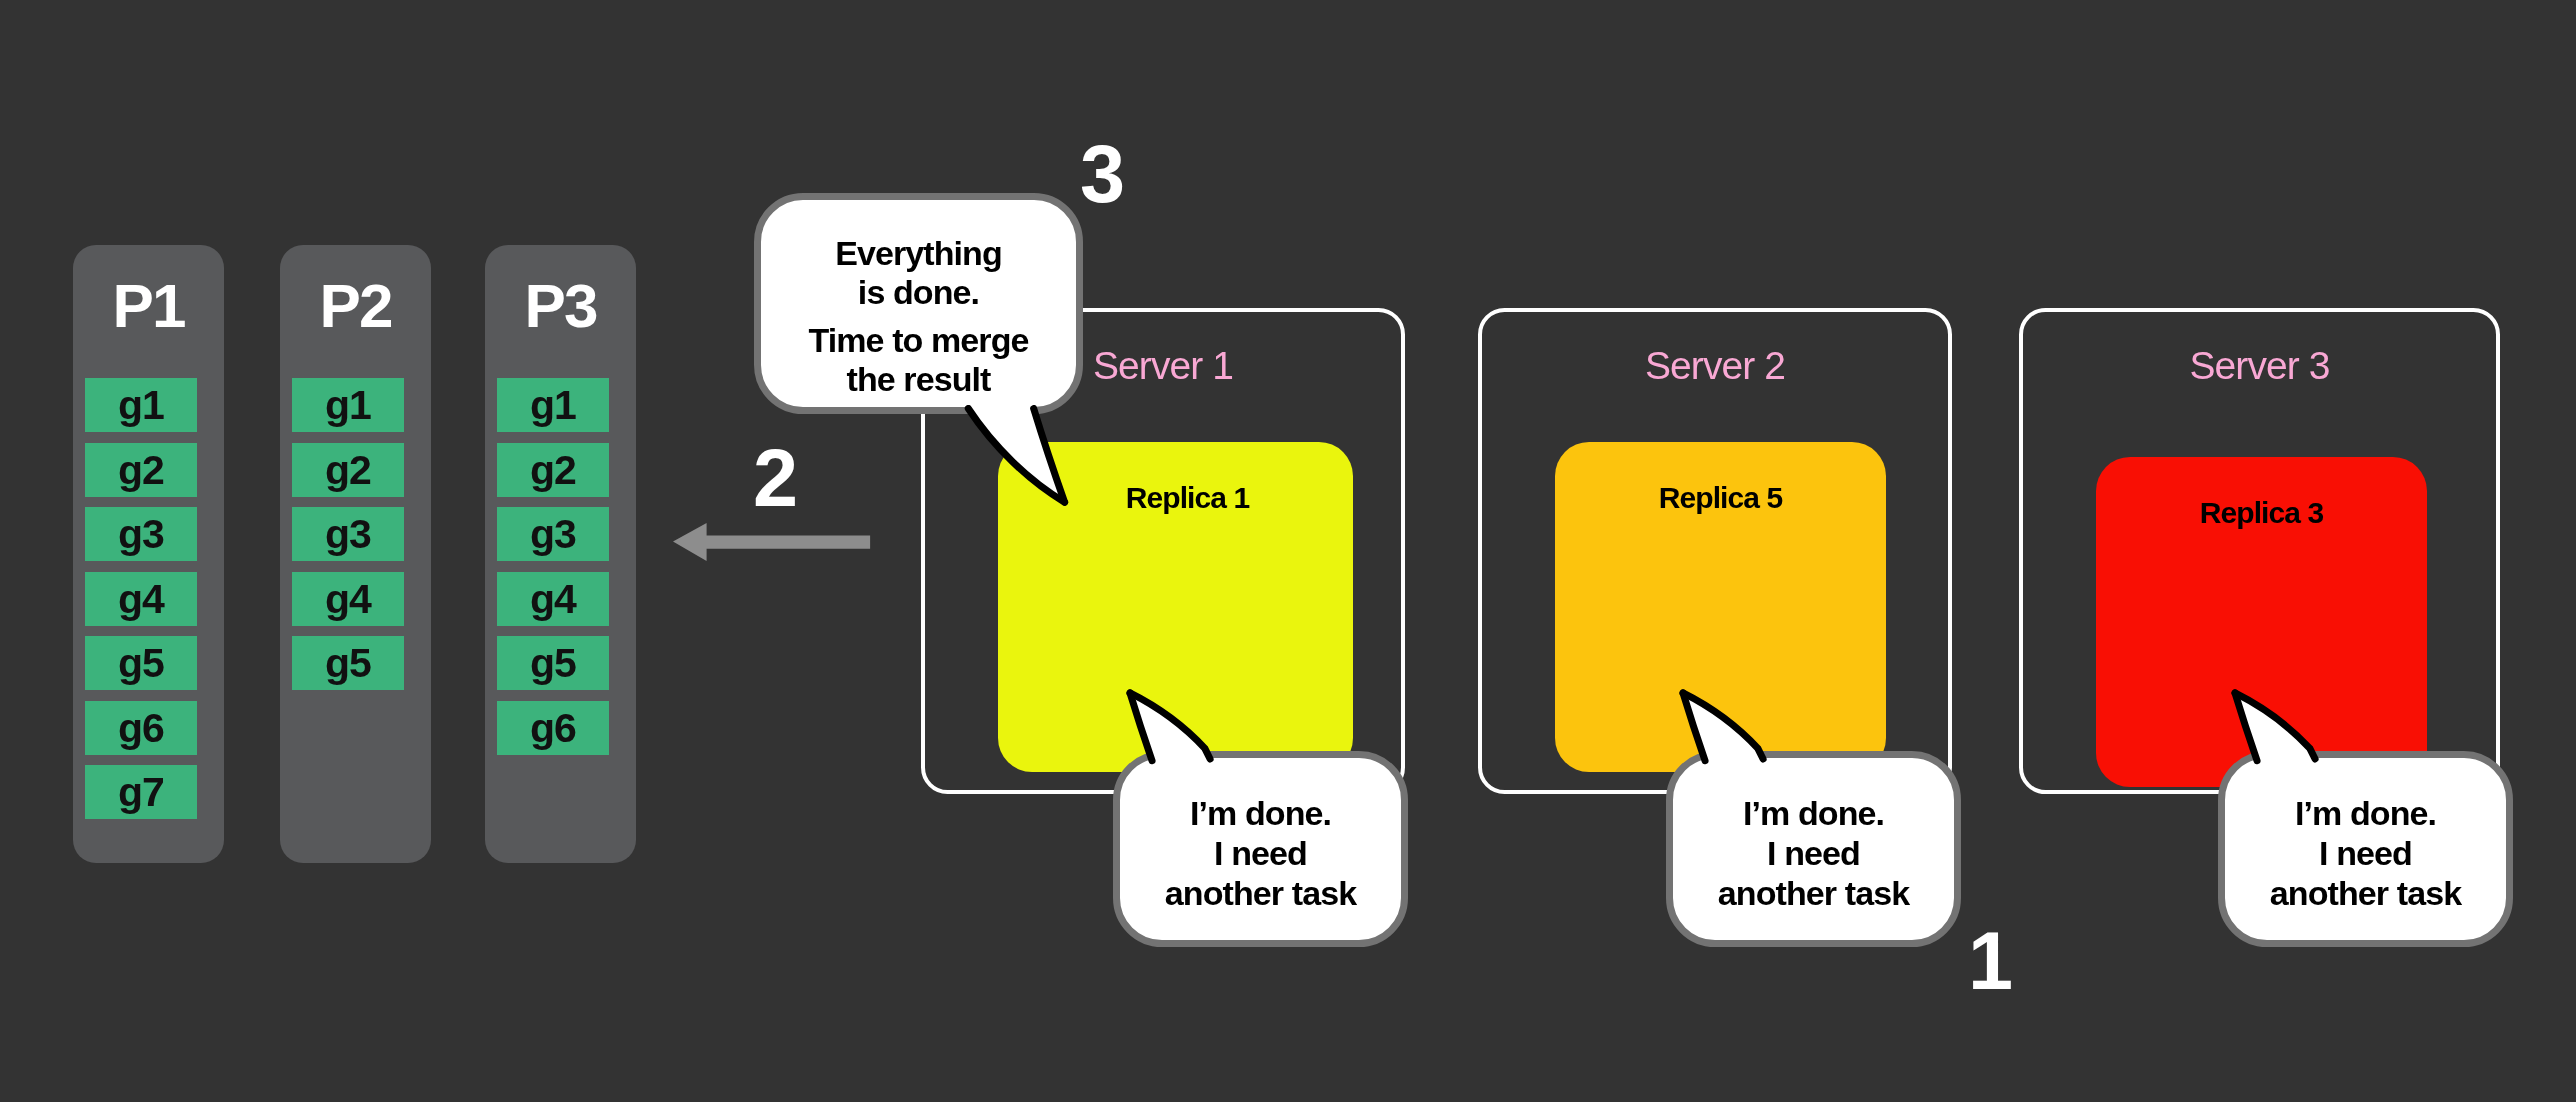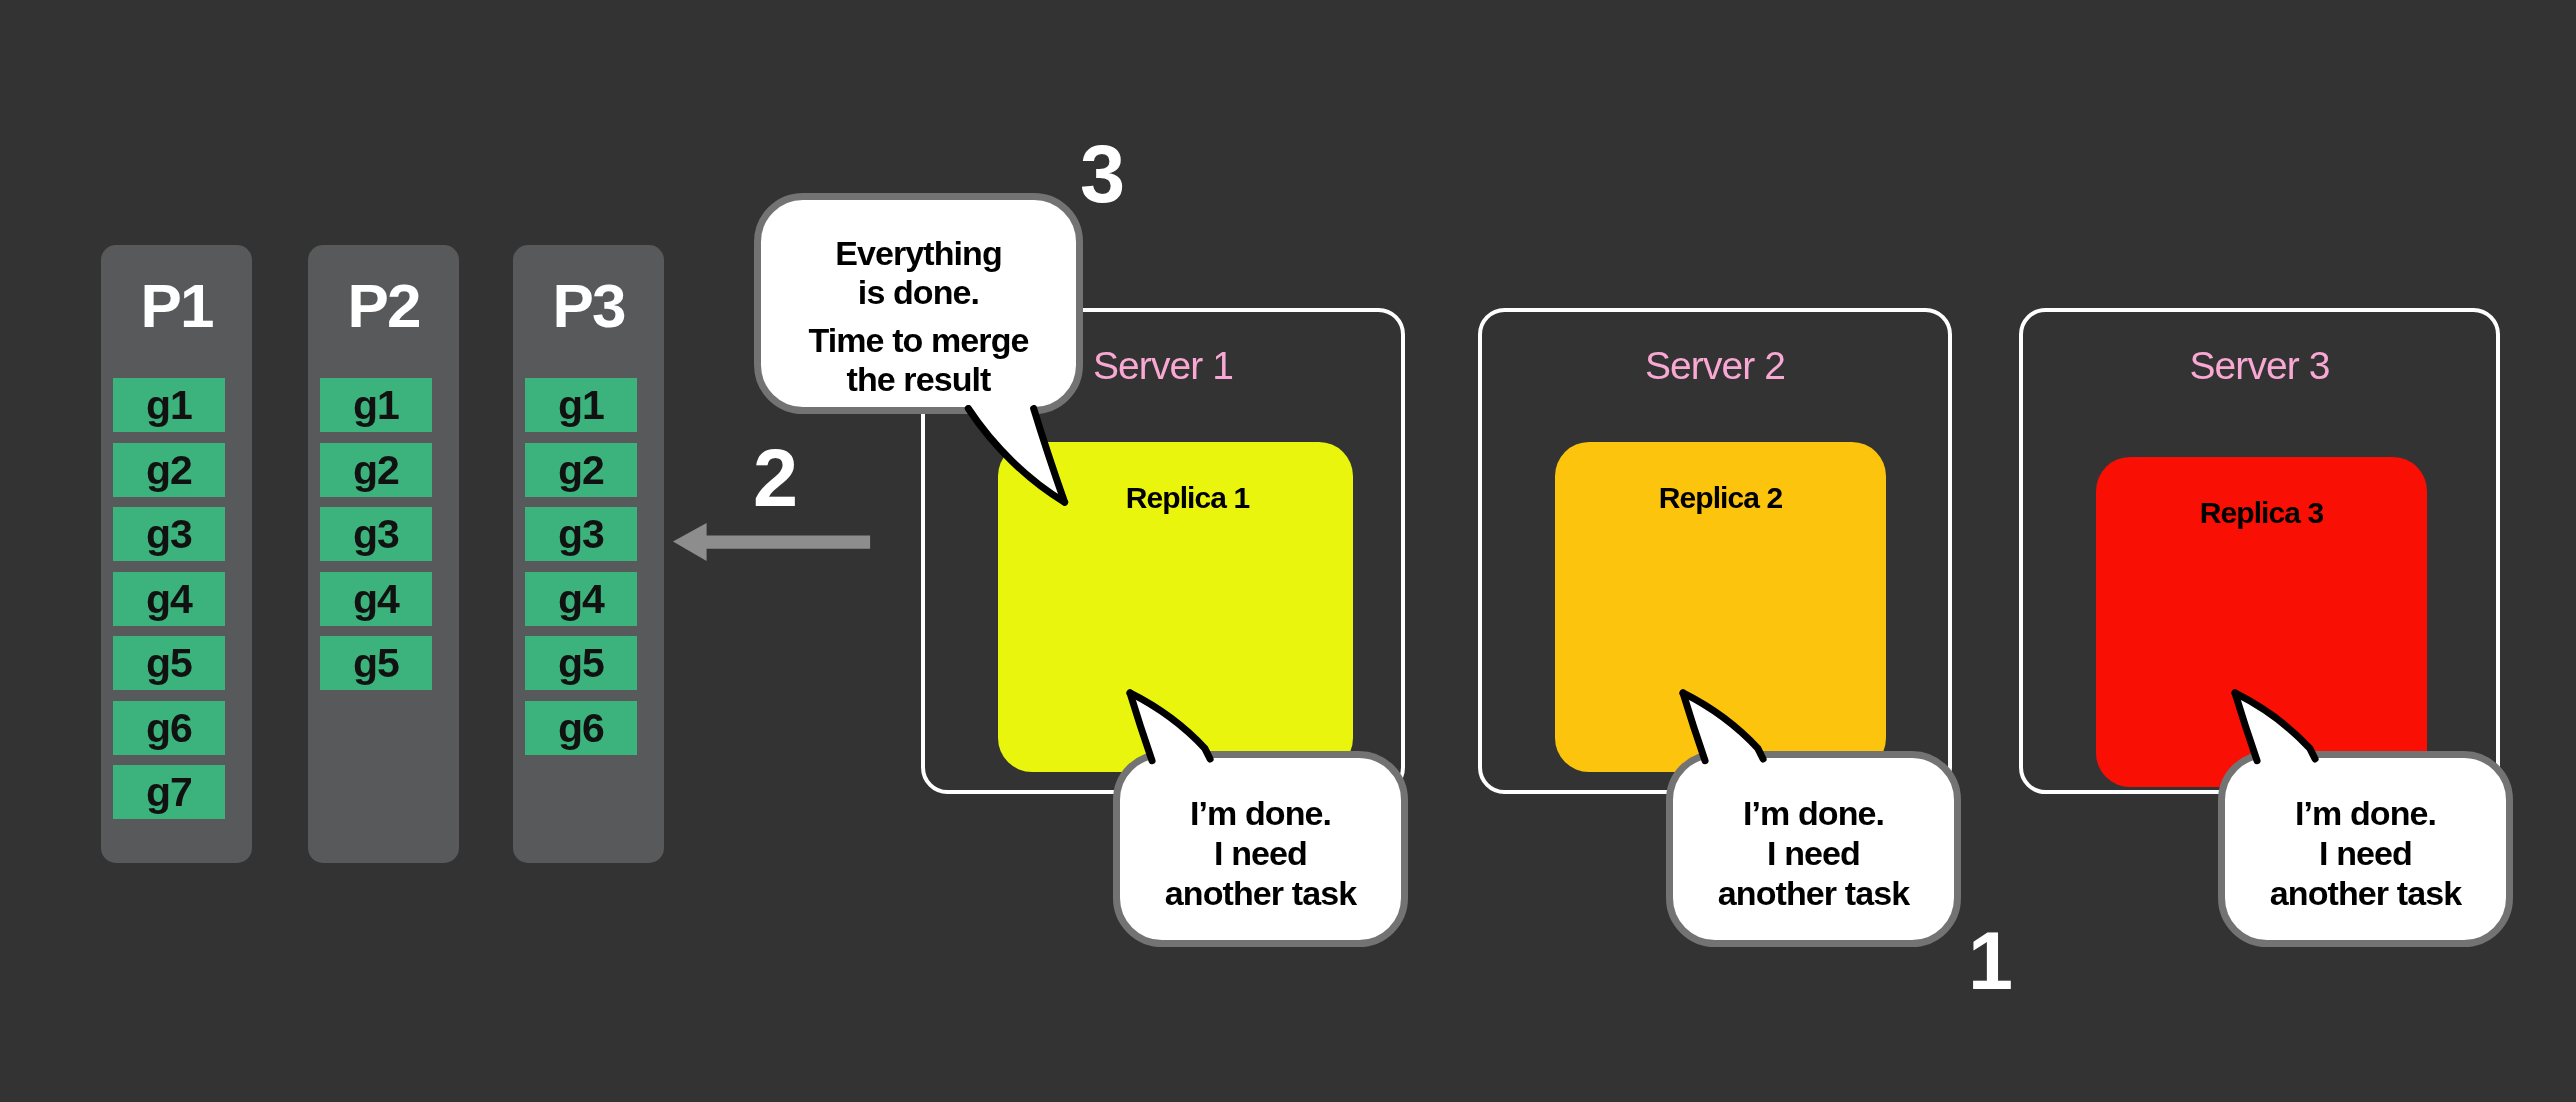--- a/index.html
+++ b/index.html
@@ -1,20 +1,20 @@
 <!DOCTYPE html>
 <html style="font-size:14px"><head>
 <meta charset="utf-8">
 <style>
   html,body{margin:0;padding:0;background:#333333;}
   #canvas{position:relative;width:2576px;height:1102px;background:#333333;overflow:hidden;
           font-family:"Liberation Sans","DejaVu Sans",sans-serif;}
 
   
-  .partition{position:absolute;top:245px;width:151px;height:618px;background:#58595B;border-radius:15px;margin-left:28px;}
+  .partition{position:absolute;top:245px;width:151px;height:618px;background:#58595B;border-radius:23px;}
   .ptitle{position:absolute;top:25px;left:0;width:100%;text-align:center;color:#FFFFFF;
           font-size:62px;font-weight:bold;letter-spacing:-1.8px;line-height:71px;}
   .task{position:absolute;left:12px;width:112px;height:54px;background:#3CB37C;color:#111111;
         font-size:41px;font-weight:bold;text-align:center;line-height:54px;letter-spacing:-0.9px;}
 
   
   .server{position:absolute;top:308px;height:486px;border:4.4px solid #FFFFFF;border-radius:26.5px;box-sizing:border-box;}
   .stitle{position:absolute;top:32px;left:0;width:100%;text-align:center;color:#f9a8d4;
           font-size:39px;font-weight:500;letter-spacing:-0.9px;line-height:44px;}
   .replica{position:absolute;top:130px;left:73px;width:331px;height:330px;border-radius:34px;}
@@ -85,21 +85,21 @@
   <div class="server" style="left:921px;width:484px">
     <div class="stitle">Server 1</div>
     <div class="replica rep1">
       <div class="rlabel">Replica 1</div>
     </div>
   </div>
 
   <div class="server" style="left:1478px;width:474px">
     <div class="stitle">Server 2</div>
     <div class="replica rep2">
-      <div class="rlabel">Replica 2</div>
+      <div class="rlabel">Replica 5</div>
     </div>
   </div>
 
   <div class="server" style="left:2019px;width:481px">
     <div class="stitle">Server 3</div>
     <div class="replica rep3">
       <div class="rlabel">Replica 3</div>
     </div>
   </div>
 

